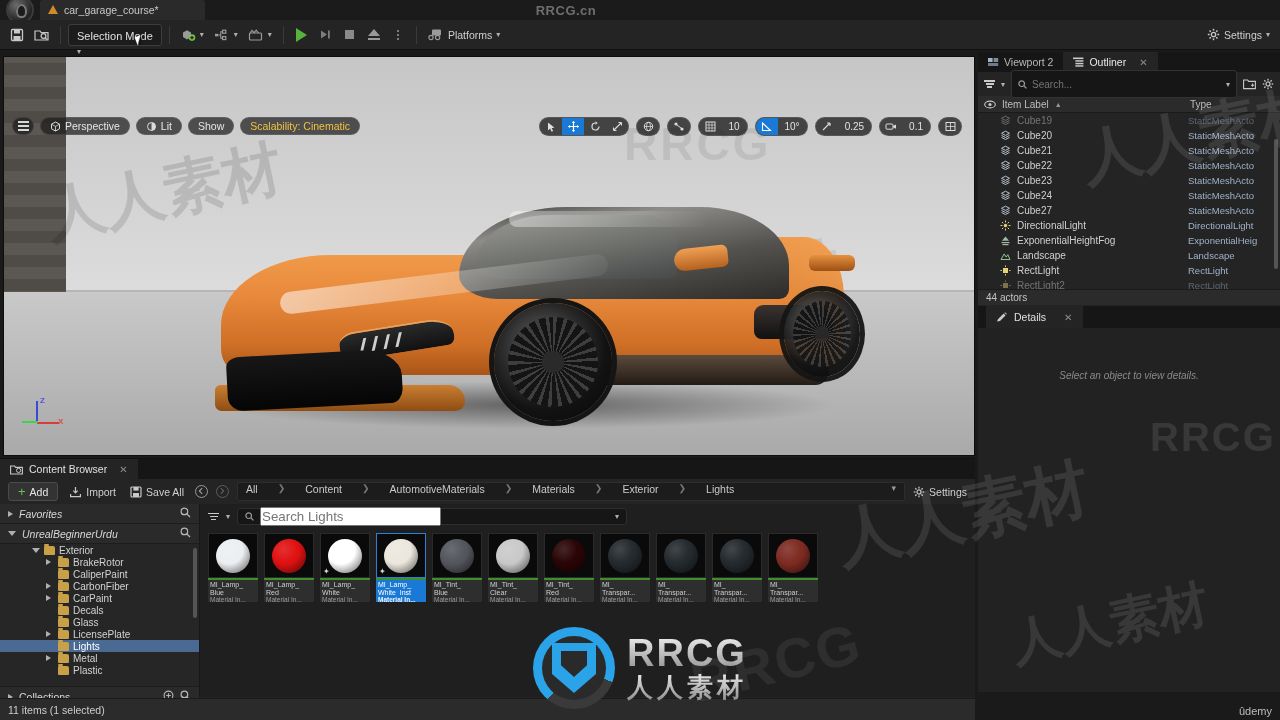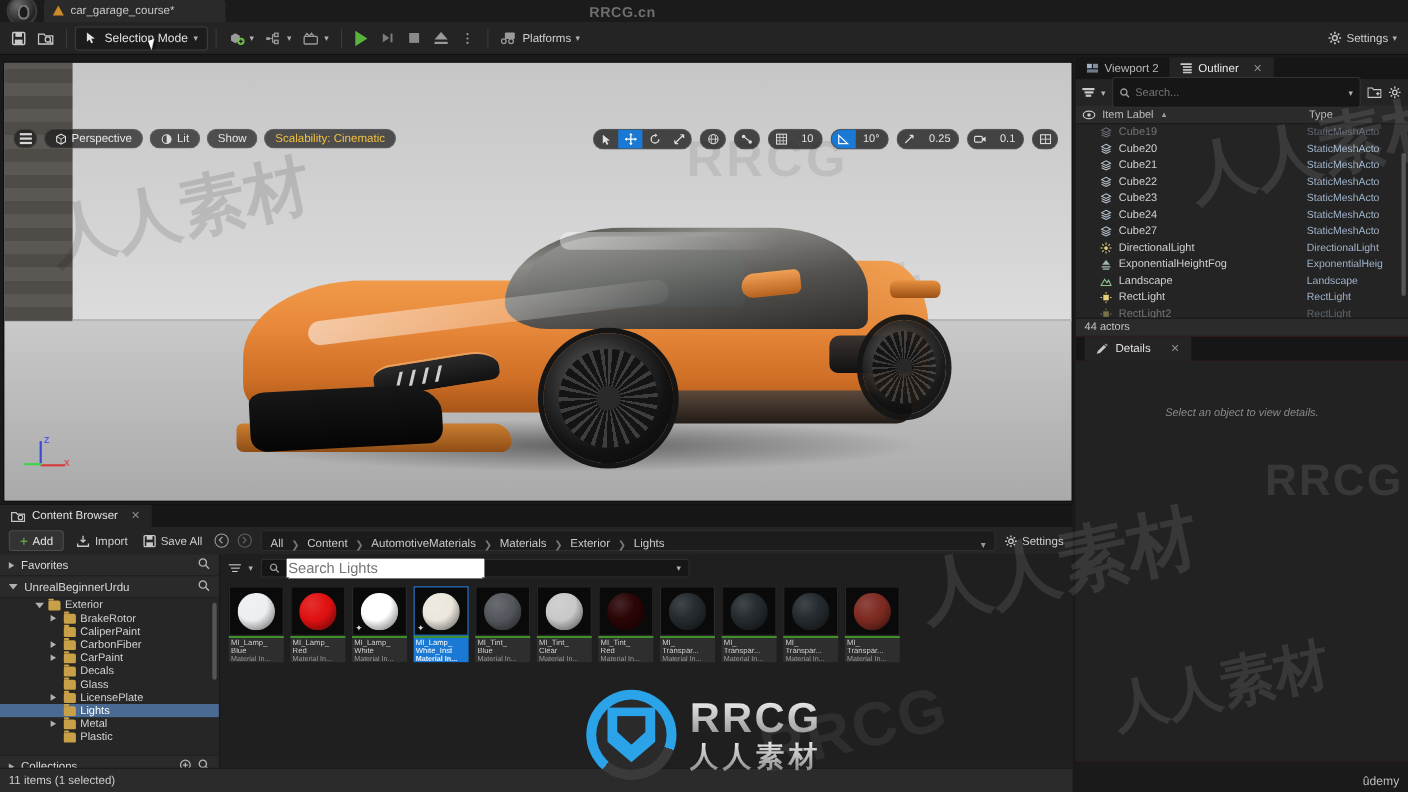--- a/index.html
+++ b/index.html
@@ -24,21 +24,21 @@
     display:flex; align-items:center; justify-content:center;
     font-size:13px; font-weight:bold; color:#6e6e6e; letter-spacing:.5px; }
 
   
   .toolbar{ position:absolute; left:0; top:20px; width:1280px; height:30px;
     background:#242424; display:flex; align-items:center; gap:2px; padding:0 6px;
     border-bottom:1px solid #111; }
   .tb-btn{ height:22px; min-width:22px; display:flex; align-items:center; justify-content:center;
     gap:4px; padding:0 4px; border-radius:3px; font-size:10.5px; color:#cfcfcf; }
   .tb-sel{ background:#1c1c1c; border:1px solid #3d3d3d; padding:0 8px; height:22px;
-    display:flex; align-items:center; gap:5px; border-radius:3px; font-size:11px; color:#e0e0e0;}
+    display:flex; gap:5px; border-radius:3px; font-size:11px; color:#e0e0e0;flex-direction:column;}
   .sep{ width:1px; height:18px; background:#3a3a3a; margin:0 5px; }
   .caret{ font-size:8px; color:#b0b0b0; }
   .play-tri{ width:0;height:0;border-left:11px solid #57b33b;
     border-top:7px solid transparent;border-bottom:7px solid transparent;}
   .stop-sq{ width:9px;height:9px;background:#8a8a8a;}
   .eject{ width:0;height:0;border-left:6px solid transparent;border-right:6px solid transparent;
     border-bottom:7px solid #9a9a9a;}
   .eject-wrap{ display:flex;flex-direction:column;align-items:center;gap:2px;}
   .eject-bar{ width:12px;height:2px;background:#9a9a9a;}
   .dots3{ display:flex;flex-direction:column;gap:2px;align-items:center;}
@@ -178,29 +178,29 @@
     background:#242424; font-size:10.5px; color:#e0e0e0;}
   .cb-tab .t .x{ font-size:10px; color:#8d8d8d; margin-left:6px;}
   .cb-bar{ height:25px; display:flex; align-items:center; gap:8px; padding:0 8px; background:#242424;}
   .add-btn{ height:19px; display:flex; align-items:center; gap:4px; padding:0 9px; border-radius:3px;
     background:#333; border:1px solid #4b4b4b; font-size:10.5px; color:#e6e6e6;}
   .plus{ color:#6fbf4a; font-size:13px; line-height:10px;}
   .cb-tbtn{ display:flex; align-items:center; gap:4px; font-size:10.5px; color:#cfcfcf; padding:0 3px;}
   .circ{ width:13px;height:13px;border-radius:50%;border:1.4px solid #9a9a9a; position:relative;}
   .circ.dim{ border-color:#5e5e5e;}
   .crumbs{ flex:1; height:19px; background:#1c1c1c; border:1px solid #2e2e2e; border-radius:2px;
-    display:flex; align-items:flex-end; gap:7px; padding:0 8px; font-size:10.5px; color:#c9c9c9;}
+    display:flex; align-items:flex-start; gap:20px; padding:0 8px; font-size:10.5px; color:#c9c9c9;}
   .crumbs .sep2{ color:#777; font-size:9px;}
   .crumbs .endcaret{ margin-left:auto; color:#9a9a9a; font-size:9px;}
   .cb-settings{ display:flex; align-items:center; gap:4px; font-size:10.5px; color:#cfcfcf;}
 
   .cb-body{ display:flex; height:193px; }
   .cb-left{ width:200px; background:#242424; border-right:1px solid #181818; }
   .tree-sec{ height:20px; display:flex; align-items:center; gap:6px; padding:0 8px;
-    font-size:10.5px; color:#d8d8d8; background:#2a2a2a; border-bottom:1px solid #1d1d1d;}
+    font-size:10.5px; color:#d8d8d8; background:#2a2a2a; border-bottom:1px solid #1d1d1d;font-style:italic;}
   .tree-sec .mag{ margin-left:auto; }
   .tri{ width:0;height:0;border-left:5px solid #b0b0b0;border-top:3.5px solid transparent;
     border-bottom:3.5px solid transparent;}
   .tri.open{ border-left:4px solid transparent;border-right:4px solid transparent;
     border-top:5px solid #b0b0b0; border-bottom:0;}
   .tree-list{ height:142px; overflow:hidden; position:relative; background:#262626;}
   .tnode{ height:12px; display:flex; align-items:center; gap:4px; font-size:10px; color:#d2d2d2;}
   .tnode.sel{ background:#4a6a93; color:#fff;}
   .folder{ width:11px;height:9px;border-radius:1px 2px 1px 1px; background:#c8a047; position:relative;
     flex:0 0 auto;}

